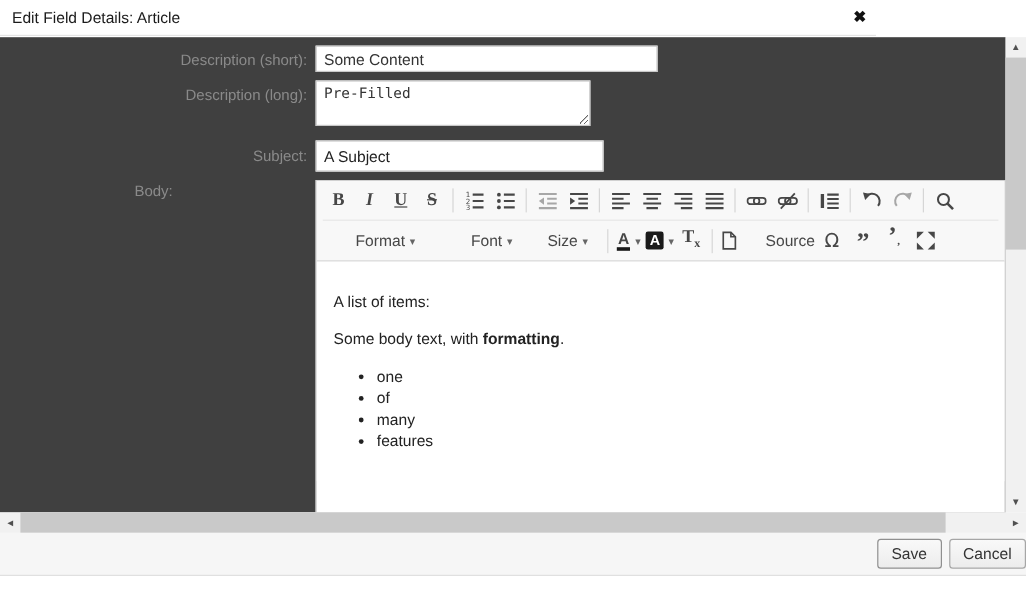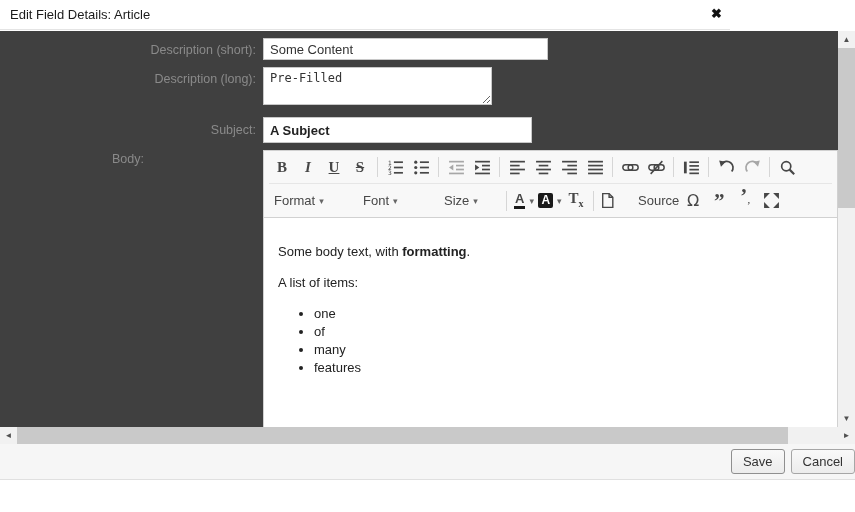--- a/index.html
+++ b/index.html
@@ -13,21 +13,21 @@
   .dlg-close { position:absolute; right:8px; top:5px; font-size:13px; font-weight:bold; color:#111; cursor:pointer; line-height:18px; }
 
   
   .dlg-body { position:absolute; left:0; top:31px; width:838px; height:396px; background:#404040; overflow:hidden; }
 
   .f-label { position:absolute; left:0; width:256px; text-align:right; font-size:12.5px; color:#8a8a8a; }
   .lbl1 { top:12px; } .lbl2 { top:41px; } .lbl3 { top:92px; } .lbl4 { top:121px;text-align:center; }
 
   .inp { position:absolute; left:263px; border:1px solid #c8c8c8; color:#333; background:#fff; padding:2px 6px; font-family:"Liberation Sans",sans-serif; }
   .inp1 { top:7px; width:285px; height:22px; font-size:13px; }
-  .inp3 { top:86px; width:269px; height:26px; font-size:13px; font-weight:bold; color:#222; }
+  .inp3 { top:86px; width:240px; height:26px; font-size:13px; font-weight:normal; color:#222; }
   .txa { position:absolute; left:263px; top:36px; width:229px; height:38px; border:1px solid #c8c8c8; padding:3px 6px;
          font-family:"DejaVu Sans Mono", monospace; font-size:12px; color:#333; resize:both; }
 
   
   .editor { position:absolute; left:263px; top:119px; width:575px; height:312px; border:1px solid #d1d1d1; background:#fff; }
   .toolbar { background:#f8f8f8; border-bottom:1px solid #d1d1d1; padding:0 5px; }
   .tb-row { display:flex; align-items:center; height:33px; }
   .tb-row1 { border-bottom:1px solid #e6e6e6; }
   .tb-btn { display:inline-flex; align-items:center; justify-content:center; min-width:24px; height:24px; margin:0 1px;
             border-radius:2px; cursor:pointer; text-decoration:none; }
@@ -36,21 +36,21 @@
   .svgwrap { display:flex; width:17px; height:17px; }
   .svgwrap svg { width:17px; height:17px; display:block; }
   .glyph { font-family:"Liberation Serif", serif; font-size:15px; font-weight:bold; color:#474747; line-height:24px; }
   .glyph.italic { font-style:italic; }
   .glyph.underline { text-decoration:underline; }
   .glyph.strike { text-decoration:line-through; }
   .glyph.omega { font-family:"DejaVu Sans", sans-serif; font-weight:normal; font-size:16px; }
   .glyph.quote { font-size:21px; line-height:20px; }
   .glyph sub { font-size:9px; font-weight:bold; }
   .glyph.tsub sub { font-size:10px; }
-  .combo { display:inline-flex; justify-content:flex-start; align-items:center; padding:0 4px; height:24px; margin-right:8px; cursor:pointer; }
+  .combo { display:inline-flex; justify-content:flex-end; align-items:center; padding:0 4px; height:24px; margin-right:8px; cursor:pointer; }
   .combo-label { font-size:13px; color:#474747; }
   .combo-caret, .color-caret { font-size:9px; color:#666; margin-left:4px; }
   .colorA { font-size:13px; font-weight:bold; color:#474747; }
   .colorA.text { border-bottom:3px solid #1a1a1a; line-height:13px; padding:0 1px 1px; }
   .colorA.bg { background:#1a1a1a; color:#fff; border-radius:2px; padding:1px 3px; line-height:13px; font-size:12px; }
   .tb-label { font-size:13px; color:#474747; margin-left:22px; }
 
   .ed-content { padding:10px 14px; font-size:13px; color:#222; background:#fff; }
   .ed-content p { margin:16px 0; }
   .ed-content strong { font-weight:bold; }
@@ -337,22 +337,22 @@
                     <polygon points="15,1 9.5,1 15,6.5"></polygon>
                     <polygon points="1,15 1,9.5 6.5,15"></polygon>
                     <polygon points="15,15 15,9.5 9.5,15"></polygon>
                   </g>
                 </svg>
               </span>
             </a>
           </div>
       </div>
       <div class="ed-content">
+        <p>A list of items:</p>
         <p><span>Some body text, with </span><strong>formatting</strong><span>.</span></p>
-        <p>A list of items:</p>
         <ul id="edlist">
             <li>one</li>
             <li>of</li>
             <li>many</li>
             <li>features</li>
           </ul>
       </div>
     </div>
   </div>
 

